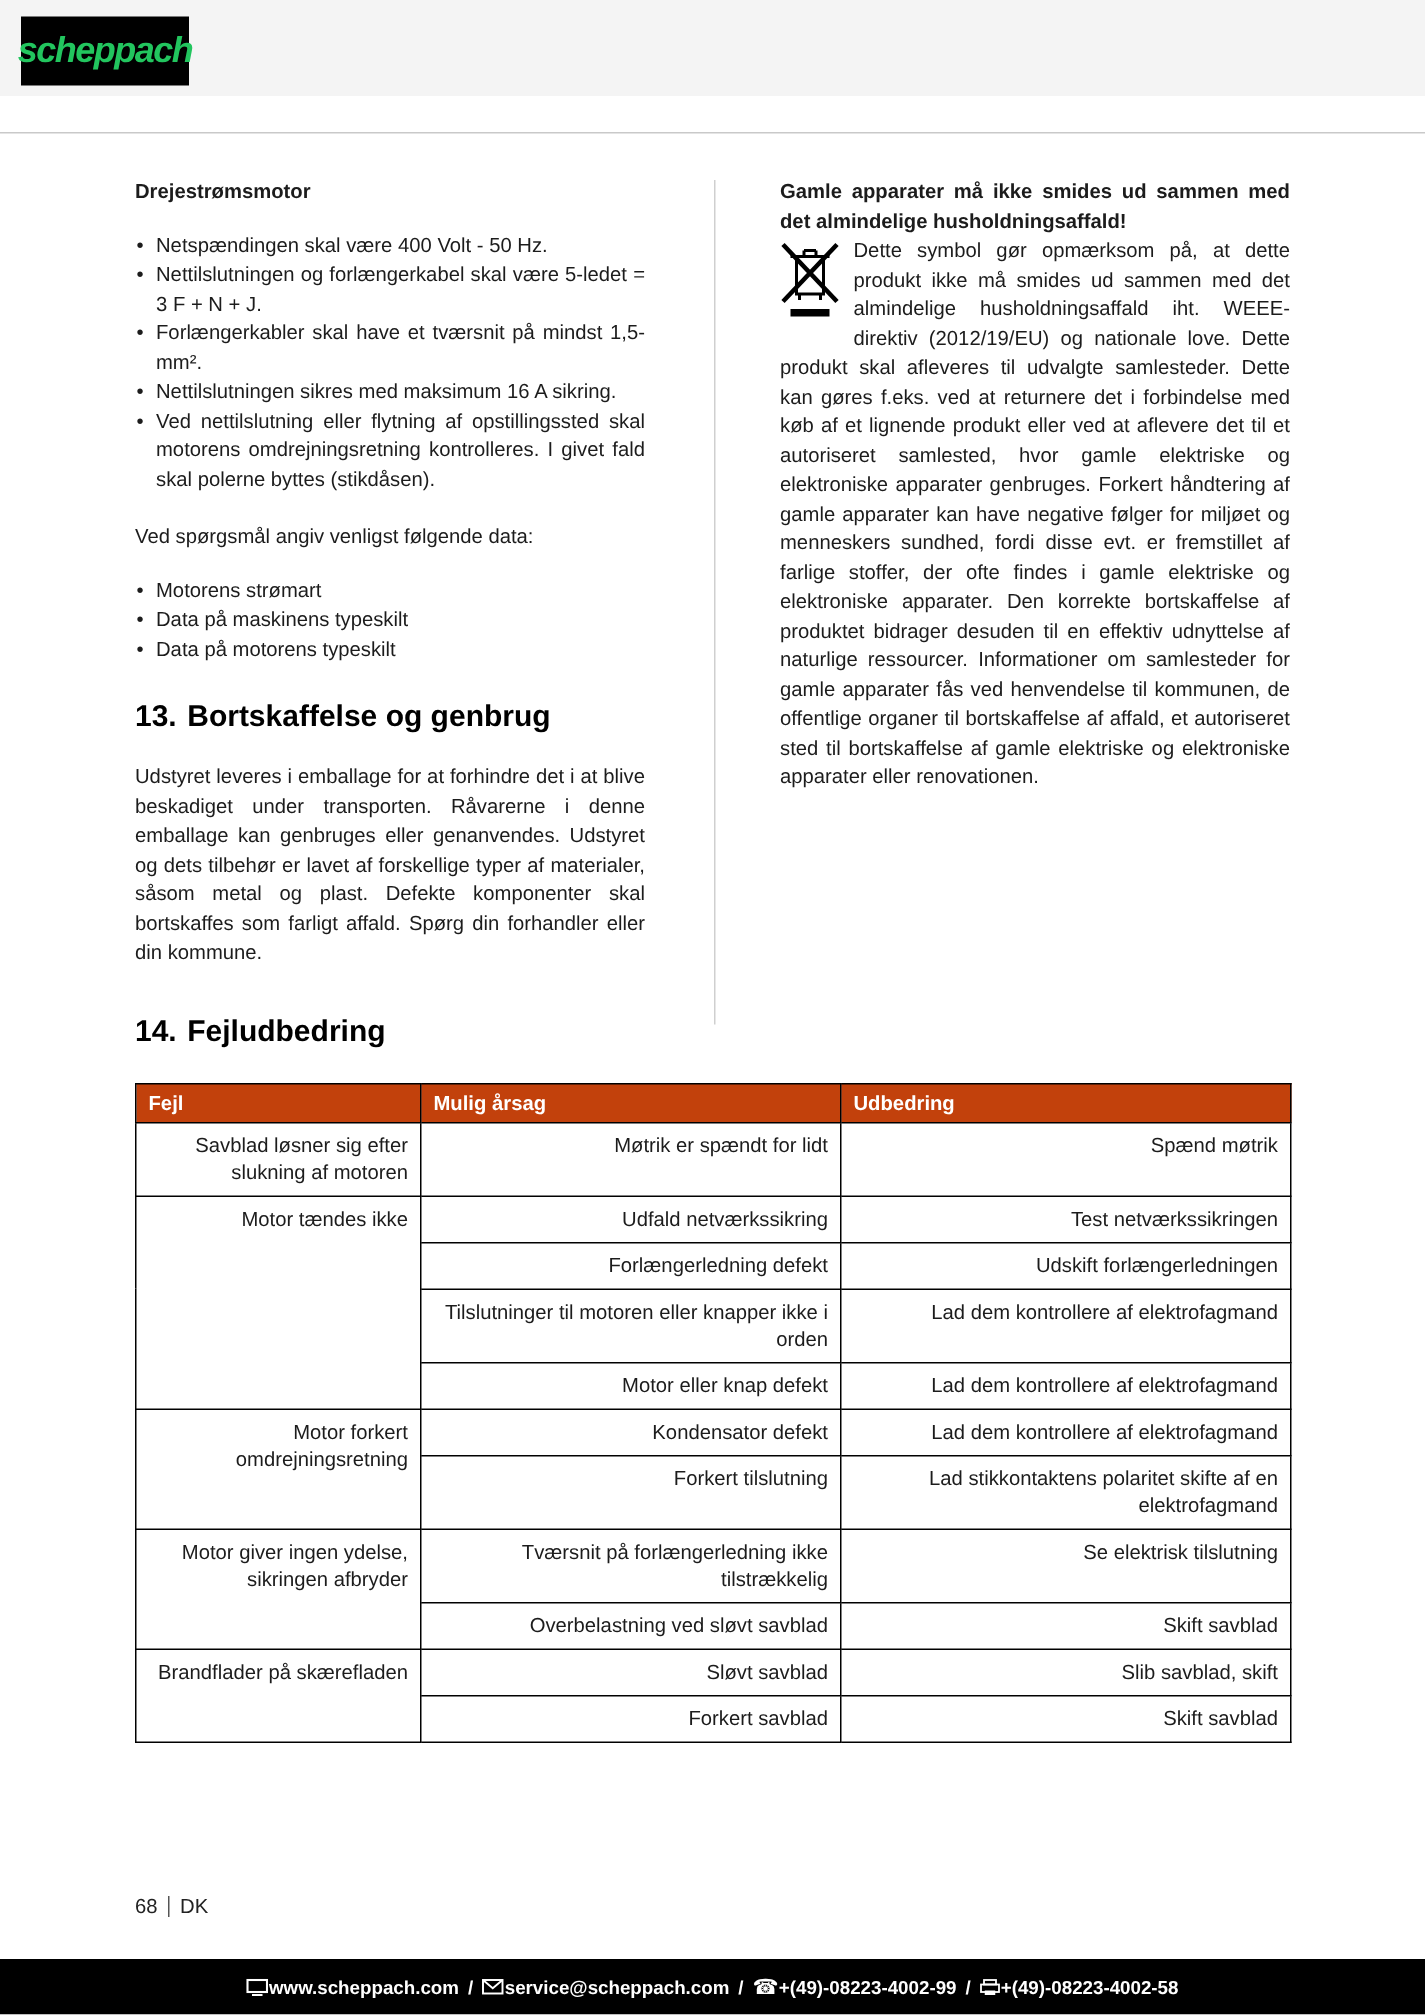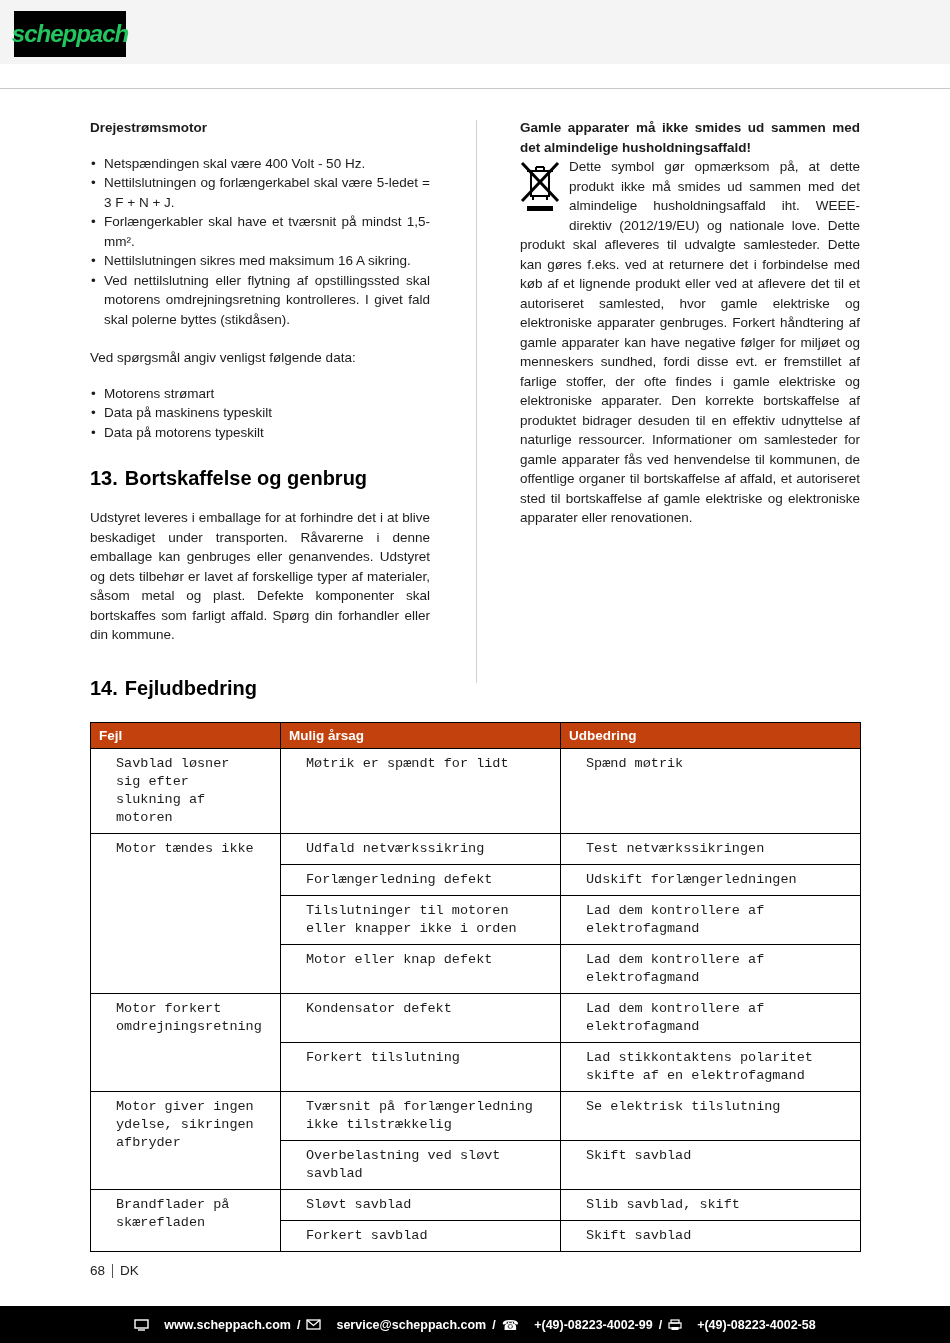--- a/index.html
+++ b/index.html
@@ -51,37 +51,37 @@
   table.fault-table {
     width:770px; border-collapse:collapse; margin-top:22px;
     table-layout:fixed;
   }
   table.fault-table th {
     background:#c2410c; color:#fff; font-size:13.5px; font-weight:bold;
     text-align:left; padding:5px 8px; border:1px solid #000;
   }
   table.fault-table td {
     font-size:13.5px; line-height:18px; vertical-align:top;
-    padding:6px 25px; border:1px solid #000; text-align:left;font-family:Liberation Mono, monospace;
+    padding:6px 8px; border:1px solid #000; text-align:right;
   }
 
   .page-number {
     position:absolute; top:1263px; left:90px;
     font-size:13.5px; color:#222;
     display:flex; align-items:center; gap:7px;
   }
   .page-number .pn-sep { display:inline-block; width:1px; height:14px; background:#555; }
 
   .footer-bar {
     position:absolute; bottom:0; left:0; width:100%; height:37px;
     background:#000; color:#fff;
     display:flex; align-items:center; justify-content:center;
     font-size:12.5px; font-weight:bold;
   }
-  .footer-bar .seg { display:inline-flex; align-items:center; gap:15px;justify-content:center; }
+  .footer-bar .seg { display:inline-flex; align-items:center; gap:0;justify-content:center; }
   .footer-bar .sep { margin:0 6px; font-weight:bold; }
   .footer-bar svg { display:block; }
   .footer-bar .glyph { font-size:14px; font-weight:normal; font-family:"DejaVu Sans",sans-serif; }
 </style>
 </head>
 <body>
 
 <div class="top-band"></div>
 
 <div class="logo">

